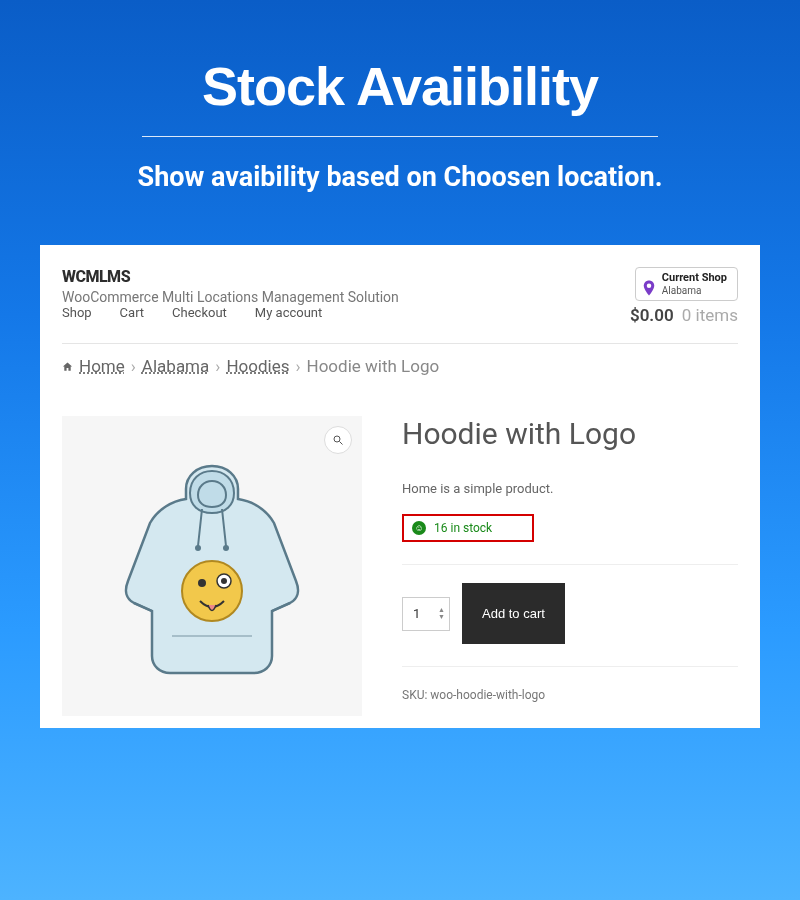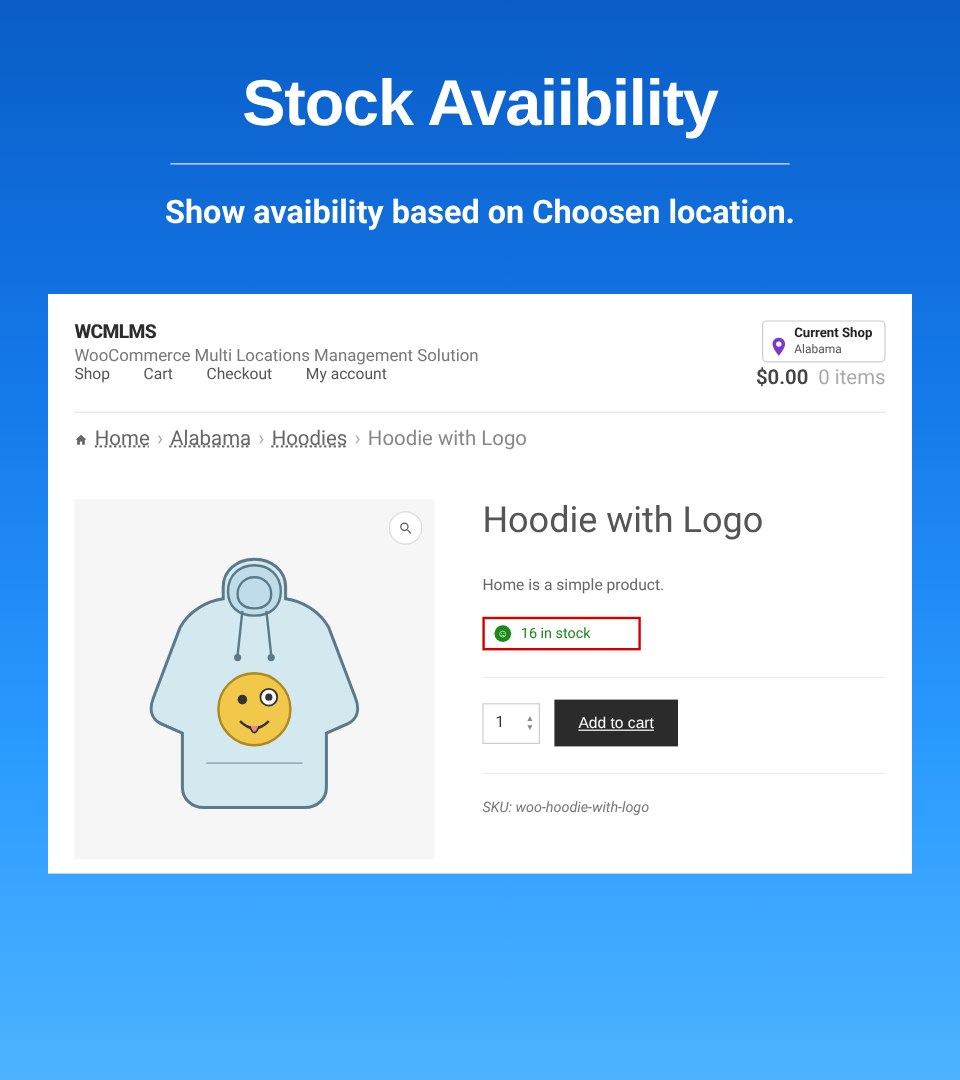--- a/index.html
+++ b/index.html
@@ -139,26 +139,25 @@
       display: flex; align-items: center;
       padding: 0 4px 0 10px;
       font-size: 13px;
       justify-content: space-between;
     }
     .qty-spin { display: flex; flex-direction: column; font-size: 7px; color: #888; line-height: 1; }
     .add-btn {
       background: #2b2b2b;
       color: #fff;
       border: none;
-      padding: 12px 20px;
+      padding: 23px 20px;
       font-size: 13px;
       cursor: pointer;
-      text-decoration: underline;
-    }
-    .meta { font-size: 12px; color: #777; line-height: 1.8; font-style: italic; }
+    }
+    .meta { font-size: 12px; color: #777; line-height: 1.8; }
     .meta a { color: #555; text-decoration: underline dotted; }
   </style>
 </head>
 <body>
 
 <div class="hero">
   <div class="hero-title">Stock Avaiibility</div>
   <div class="hero-sub">Show avaibility based on Choosen location.</div>
 </div>
 

